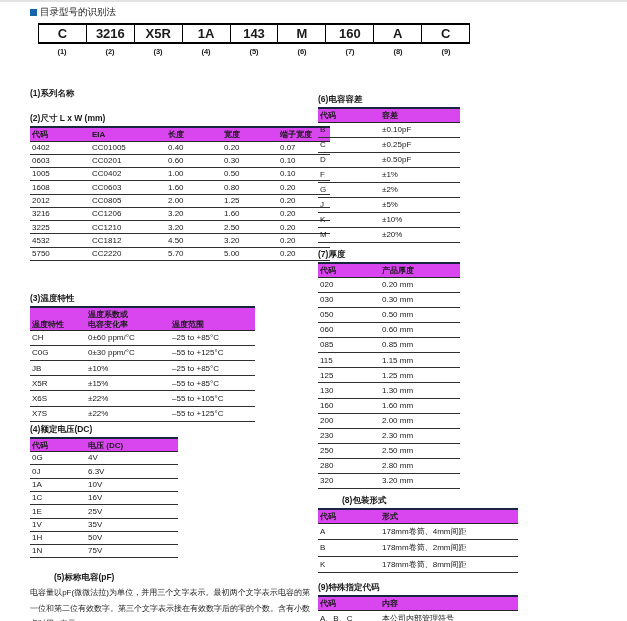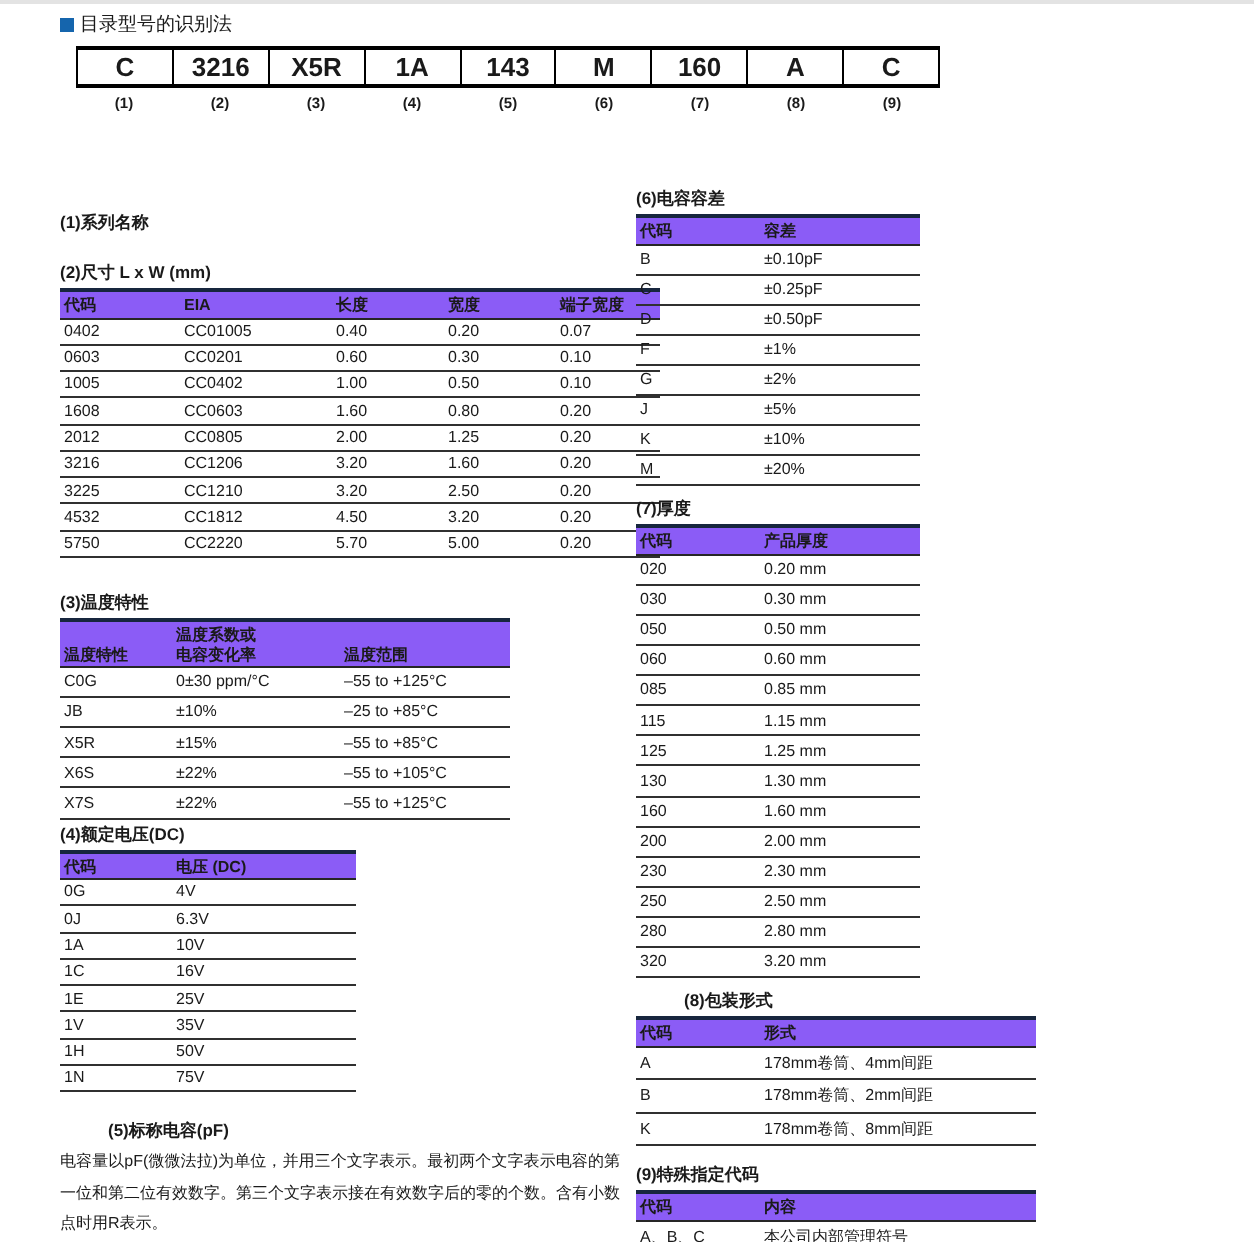--- a/index.html
+++ b/index.html
@@ -25,37 +25,37 @@
   .pn-cell:last-child { border-right:1px solid #000; }
   .pn-nums { display:flex; }
   .pn-num { flex:1; text-align:center; font-weight:bold; font-size:7.5px; padding-top:3px; }
   
   .col-left  { position:absolute; left:30px;  top:84px; width:280px; }
   .col-right { position:absolute; left:318px; top:84px; width:200px; }
   .sec-title { font-weight:bold; font-size:8.5px; line-height:11px; }
   
   table.dtable { border-collapse:collapse; table-layout:fixed; border-top:2px solid #17263e;
                  margin-top:2px; }
-  table.dtable th { background:#8b5cf6; font-weight:bold; text-align:left; vertical-align:bottom;
+  table.dtable th { background:#d946ef; font-weight:bold; text-align:left; vertical-align:bottom;
                     padding:2px 2px 1px 2px; border-bottom:1px solid #262626; font-size:8px;
                     line-height:9.5px; white-space:pre-line; }
   table.dtable td { padding:1.4px 2px; border-bottom:1px solid #303030; font-size:8px;
                     line-height:9.5px; white-space:nowrap; overflow:hidden; }
   table.rows-tall td   { padding:2.3px 2px; }
   table.rows-taller td { padding:3px 2px; }
   
   .t-s2 { width:280px; } .t-s2 th:nth-child(1){width:56px} .t-s2 th:nth-child(2){width:72px}
   .t-s2 th:nth-child(3){width:52px} .t-s2 th:nth-child(4){width:52px} .t-s2 th:nth-child(5){width:48px}
   .t-s3 { width:213px; } .t-s3 th:nth-child(1){width:52px} .t-s3 th:nth-child(2){width:80px}
   .t-s3 th:nth-child(3){width:81px}
   .t-s4 { width:140px; } .t-s4 th:nth-child(1){width:52px} .t-s4 th:nth-child(2){width:88px}
   .t-s6, .t-s7 { width:142px; } .t-s6 th:nth-child(1), .t-s7 th:nth-child(1){width:58px}
   .t-s8, .t-s9 { width:200px; } .t-s8 th:nth-child(1), .t-s9 th:nth-child(1){width:58px}
   
-  .m-s1 { margin-top:20px; }  .m-s2 { margin-top:14px; } .m-s3 { margin-top:17px; }
+  .m-s1 { margin-top:2px; }  .m-s2 { margin-top:14px; } .m-s3 { margin-top:32px; }
   .m-s4 { margin-top:2px; } .m-s5 { margin-top:14px;padding-left:24px; }
   .m-s6 { margin-top:8px; }  .m-s7 { margin-top:6px; }  .m-s8 { margin-top:6px;padding-left:24px; }
   .m-s9 { margin-top:9px; }
   
   .s5-body { font-size:8px; line-height:15.4px; margin-top:2px; text-align:justify; }
 </style>
 </head>
 <body>
 
 <div class="page">
@@ -176,20 +176,25 @@
         <thead>
           <tr>
             <th>温度特性</th>
             <th>温度系数或
 电容变化率</th>
             <th>温度范围</th>
           </tr>
         </thead>
         <tbody>
           <tr>
+            <td>CH</td>
+            <td>0±60 ppm/°C</td>
+            <td>–25 to +85°C</td>
+          </tr>
+          <tr>
             <td>C0G</td>
             <td>0±30 ppm/°C</td>
             <td>–55 to +125°C</td>
           </tr>
           <tr>
             <td>JB</td>
             <td>±10%</td>
             <td>–25 to +85°C</td>
           </tr>
           <tr>

